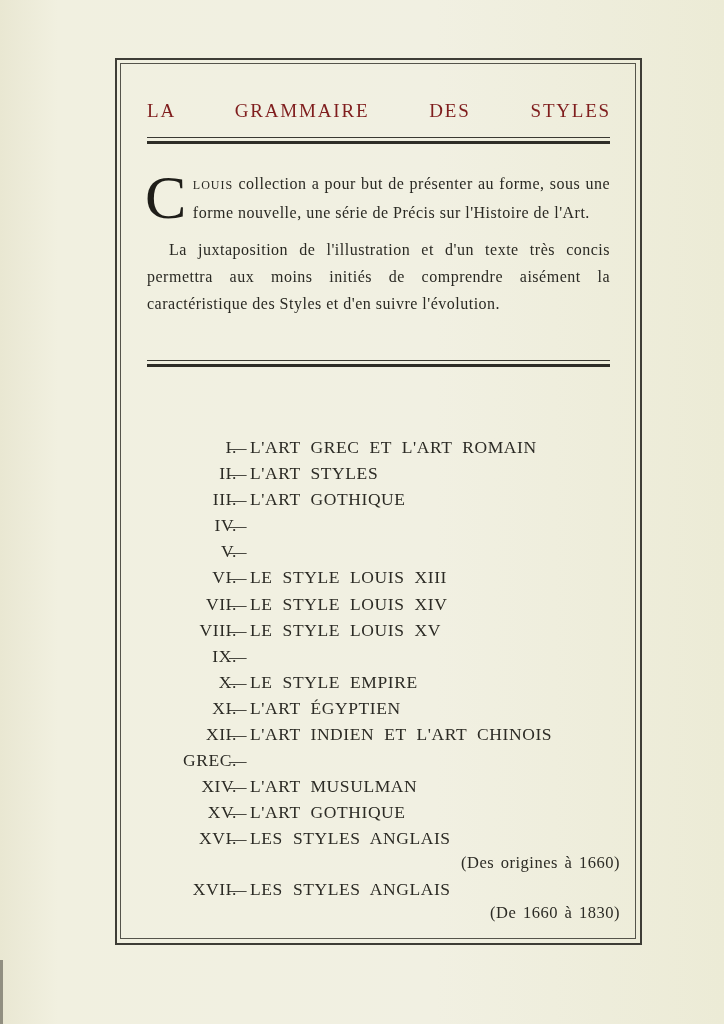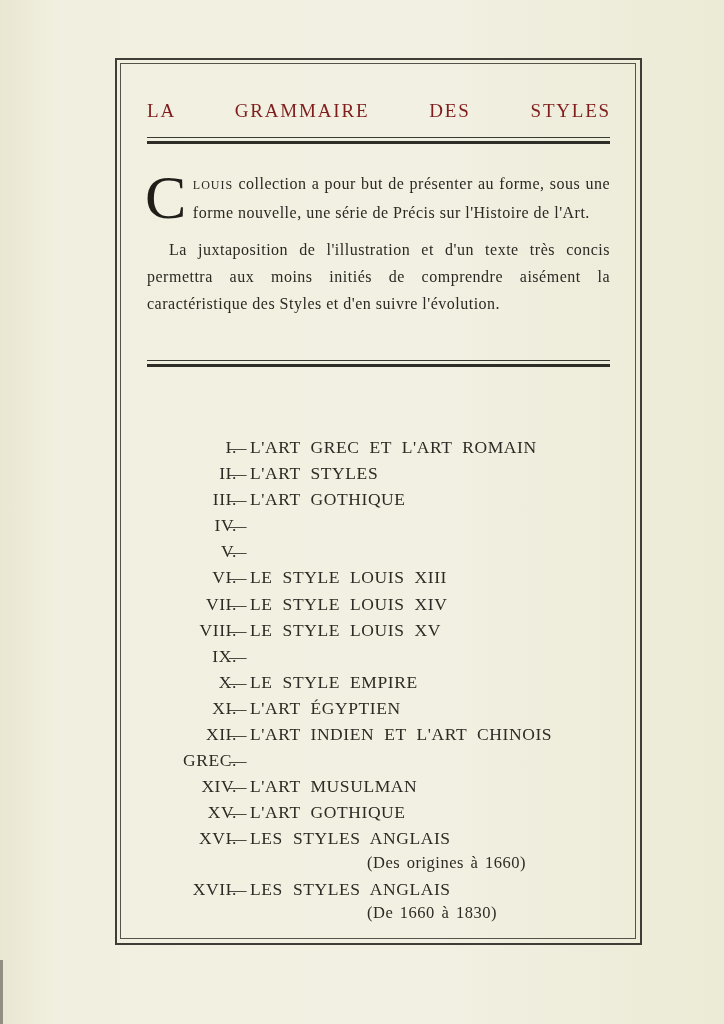--- a/index.html
+++ b/index.html
@@ -46,21 +46,21 @@
   }
   .smallcaps { font-size: 12px; letter-spacing: 1px; }
   .para2 { text-indent: 22px; margin-top: 10px; }
   .p1 { margin: 0; }
 
   .toc { position: absolute; left: 140px; top: 434px; width: 480px; font-size: 17.5px; color: #2c2b25; }
   .toc-row { position: relative; height: 26.1px; line-height: 26px; letter-spacing: .6px; white-space: nowrap; }
   .toc-num { position: absolute; right: 383px; text-align: right; }
   .toc-dash { position: absolute; left: 89px; }
   .toc-title { position: absolute; left: 110px; word-spacing: 5px; }
-  .toc-sub { position: relative; height: 24px; line-height: 22px; font-size: 16.5px; padding-left: 227px; letter-spacing: .5px; word-spacing: 2px; }
+  .toc-sub { position: relative; height: 24px; line-height: 22px; font-size: 16.5px; padding-left: 227px; letter-spacing: .5px; word-spacing: 2px; text-align: right; }
 </style>
 </head>
 <body>
 
 <div class="spine"></div>
 
 <div class="frame-outer"></div>
 <div class="frame-inner"></div>
 
 <div class="title">LA GRAMMAIRE DES STYLES</div>

